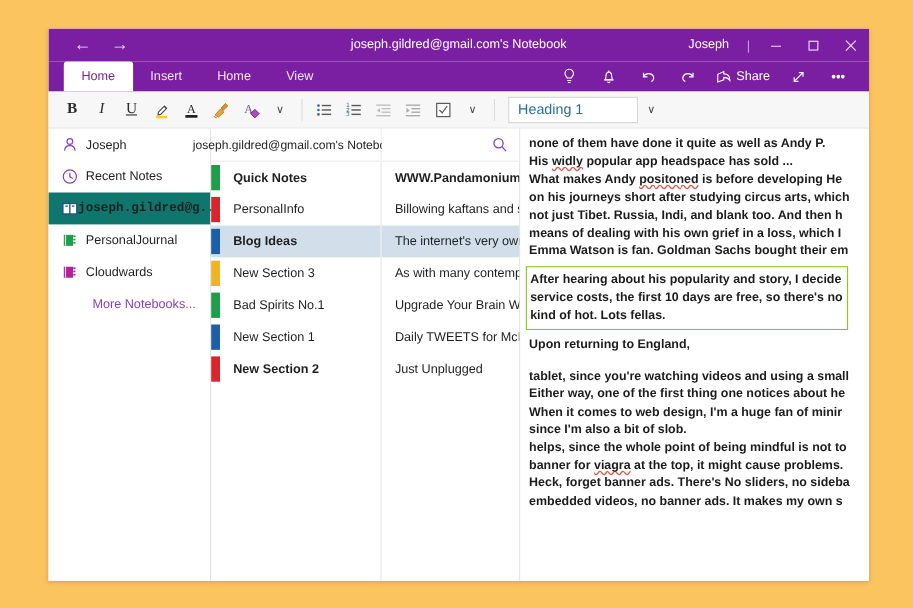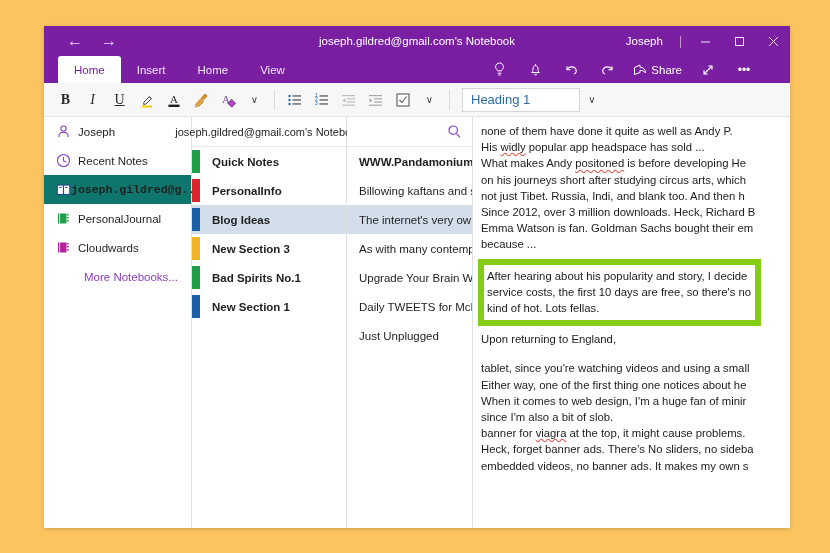--- a/index.html
+++ b/index.html
@@ -44,21 +44,21 @@
   
   .ribbon{
     position:relative;height:27px;background:#7a1fa2;display:flex;align-items:flex-end;
   }
   .rtabs{display:flex;align-items:flex-end;height:27px;padding-left:14px;}
   .rtab{
     height:27px;padding:0 16px;display:flex;align-items:center;justify-content:center;
     color:#f3e7f8;font-size:11.5px;cursor:pointer;box-sizing:border-box;
   }
   .rtab.active{background:#ffffff;color:#7a1fa2;font-weight:normal;border-radius:3px 3px 0 0;}
-  .ribbon-right{margin-left:auto;display:flex;align-items:center;height:27px;padding-right:28px;}
+  .ribbon-right{margin-left:auto;display:flex;align-items:center;height:27px;padding-right:10px;}
   .ricon{
     height:27px;min-width:26px;display:flex;align-items:center;justify-content:center;
     color:#ffffff;font-size:12px;padding:0 5px;cursor:pointer;
   }
   .share-btn{display:flex;align-items:center;gap:4px;color:#fff;font-size:11.5px;padding:0 8px;cursor:pointer;}
 
   
   .ftoolbar{
     height:34px;background:#f7f7f7;border-bottom:1px solid #e3e3e3;
     display:flex;align-items:center;padding-left:8px;box-sizing:border-box;
@@ -89,37 +89,37 @@
   
   .col-sections{width:155px;background:#ffffff;border-right:1px solid #e0e0e0;display:flex;flex-direction:column;box-sizing:border-box;}
   .sec-head{
     height:29px;display:flex;align-items:center;justify-content:center;position:relative;
     background:#ffffff;border-bottom:1px solid #eaeaea;font-size:11px;color:#1f1f1f;
     white-space:nowrap;
   }
   .sec-row{height:29px;display:flex;align-items:center;font-size:11.5px;color:#1f1f1f;cursor:pointer;position:relative;}
   .sec-row.selected{background:#d2dfeb;}
   .sec-tab{width:8px;height:23px;flex:0 0 8px;margin-right:12px;}
-  .sec-label{font-weight:bold;}
+  .sec-label{font-weight:normal;}
   .sec-row.bold .sec-label{font-weight:bold;}
 
   
   .col-pages{width:126px;background:#ffffff;border-right:1px solid #e0e0e0;display:flex;flex-direction:column;box-sizing:border-box;}
   .pg-row{height:29px;display:flex;align-items:center;padding-left:12px;font-size:11.5px;color:#1f1f1f;cursor:pointer;box-sizing:border-box;
           white-space:nowrap;overflow:hidden;}
   .pg-row.selected{background:#d2dfeb;}
   .pg-row.bold{font-weight:bold;}
 
   
-  .col-editor{flex:1;background:#ffffff;position:relative;overflow:hidden;}
+  .col-editor{flex:1;background:#ffffff;position:relative;overflow:hidden;font-weight:bold;}
   .canvas{padding:6px 0 0 8px;font-size:11.3px;line-height:16.2px;color:#1c1c1c;}
   .para{margin:0 0 0 0;white-space:nowrap;}
   .para.spacer{height:13px;}
   .boxed{
-    border:6px solid #84cc16;padding:3px 4px 4px 3px;margin:6px 0 5px -3px;display:inline-block;
+    border:1px solid #84cc16;padding:3px 4px 4px 3px;margin:6px 0 5px -3px;display:inline-block;
   }
   .squiggle{
     text-decoration:underline;
     text-decoration-color:#e2574c;
     text-decoration-style:wavy;
     text-decoration-skip-ink:none;
   }
 
   .ico svg{display:block;}
 </style>
@@ -376,20 +376,24 @@
         <span class="sec-label">New Section 3</span>
       </div>
       <div class="sec-row">
         <span class="sec-tab" style="background:#1f9e4a"></span>
         <span class="sec-label">Bad Spirits No.1</span>
       </div>
       <div class="sec-row">
         <span class="sec-tab" style="background:#1a5fa8"></span>
         <span class="sec-label">New Section 1</span>
       </div>
+      <div class="sec-row bold">
+        <span class="sec-tab" style="background:#d9262c"></span>
+        <span class="sec-label">New Section 2</span>
+      </div>
     </div>
 
     <div class="col-pages">
       <div class="sec-head" style="justify-content:flex-end;padding-right:10px;">
         <span class="ico">
           <svg width="15" height="15" viewBox="0 0 15 15">
               <circle cx="6.2" cy="6.2" r="4.2" fill="none" stroke="#8a3fbf" stroke-width="1.2"></circle>
               <line x1="9.3" y1="9.3" x2="13" y2="13.4" stroke="#8a3fbf" stroke-width="1.2"></line>
             </svg>
         </span>
@@ -403,36 +407,36 @@
       <div class="pg-row">Just Unplugged</div>
     </div>
 
     <div class="col-editor">
       <div class="canvas">
         <div class="para">none of them have done it quite as well as Andy P.</div>
         <div class="para">His <span class="squiggle">widly</span> popular app headspace has sold ...</div>
         <div class="para">What makes Andy <span class="squiggle">positoned</span> is before developing He</div>
         <div class="para">on his journeys short after studying circus arts, which</div>
         <div class="para">not just Tibet. Russia, Indi, and blank too. And then h</div>
-        <div class="para">Since 2012, over 3 million downloads. Heck, Richard B</div>
+        <div class="para">means of dealing with his own grief in a loss, which I</div>
         <div class="para">Emma Watson is fan. Goldman Sachs bought their em</div>
-        <div class="para">because ...</div>
 
         <div class="boxed">
           <div class="para">After hearing about his popularity and story, I decide</div>
           <div class="para">service costs, the first 10 days are free, so there's no</div>
           <div class="para">kind of hot. Lots fellas.</div>
         </div>
 
         <div class="para">Upon returning to England,</div>
         <div class="para spacer"></div>
         <div class="para">tablet, since you're watching videos and using a small</div>
         <div class="para">Either way, one of the first thing one notices about he</div>
         <div class="para">When it comes to web design, I'm a huge fan of minir</div>
         <div class="para">since I'm also a bit of slob.</div>
+        <div class="para">helps, since the whole point of being mindful is not to</div>
         <div class="para">banner for <span class="squiggle">viagra</span> at the top, it might cause problems.</div>
         <div class="para">Heck, forget banner ads. There's No sliders, no sideba</div>
         <div class="para">embedded videos, no banner ads. It makes my own s</div>
         
         
         
         
         
       </div>
     </div>

